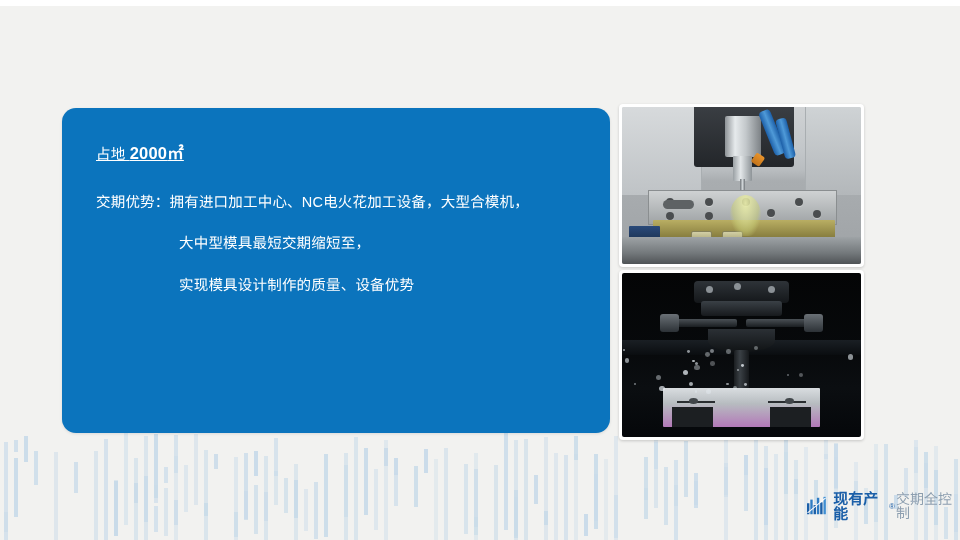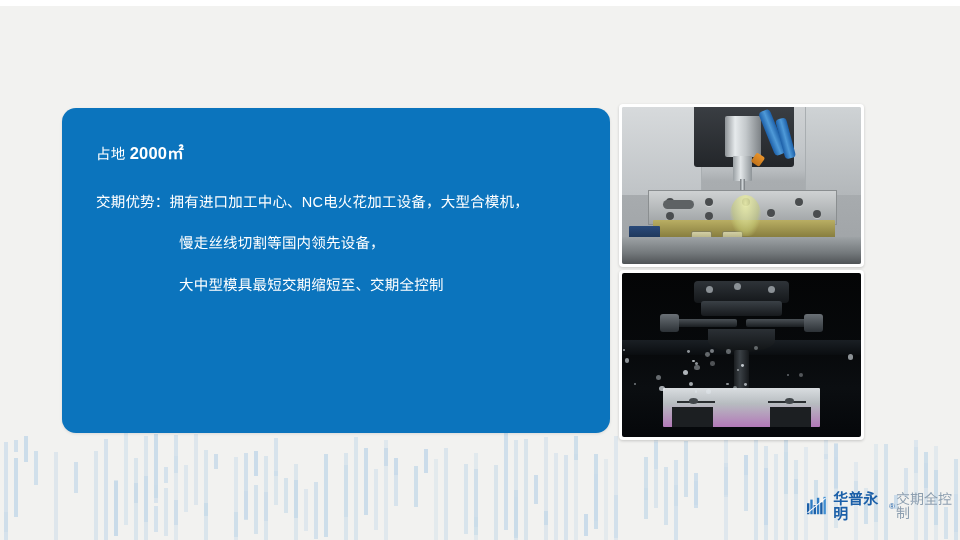--- a/index.html
+++ b/index.html
@@ -80,21 +80,21 @@
     top: 26px;
     right: 18px;
   }
   .info-line {
     color: #ffffff;
     font-size: 14.5px;
     line-height: 1.4;
     white-space: nowrap;
     letter-spacing: 0.2px;
   }
-  .info-line.l1 { margin-top: 8px; }
+  .info-line.l1 { margin-top: 8px; text-decoration: underline; }
   .info-line.l2 { margin-top: 27px; }
   .info-line.l3 { margin-top: 27px; }
   .info-line.l4 { margin-top: 21px; padding-left: 83px; }
   .info-line.l5 { margin-top: 21px; padding-left: 83px; }
   .info-line.l6 { margin-top: 27px; }
   .info-line .strong {
     font-weight: bold;
     font-size: 16.5px;
   }
 
@@ -453,25 +453,25 @@
       <div class="info-line l1">
         <span>占地 </span><span class="strong">2000</span><span class="strong">㎡</span>
       </div>
 
 
       <div class="info-line l3">
         <span>交期优势：拥有进口加工中心、NC电火花加工设备，大型合模机，</span>
       </div>
 
       <div class="info-line l4">
-        <span>慢走丝线切割等国内领先设备，</span>
+        <span>大中型模具最短交期缩短至，</span>
       </div>
 
       <div class="info-line l5">
-        <span>大中型模具最短交期缩短至、交期全控制</span>
+        <span>实现模具设计制作的质量、设备优势</span>
       </div>
 
 
     </div>
   </div>
 
   <div class="photo-frame" id="photo-top">
     <div class="photo-inner cnc-top">
       <div class="enclosure-left"></div>
       <div class="enclosure-right"></div>
@@ -555,18 +555,18 @@
   <div id="brand-logo">
     <svg class="logo-mark" width="22" height="20" viewBox="0 0 22 20">
       <rect x="0" y="7" width="2.6" height="12" fill="#1b5fa8"></rect>
       <rect x="3.6" y="3" width="2.6" height="16" fill="#2f7cc4"></rect>
       <rect x="7.2" y="9" width="2.6" height="10" fill="#1b5fa8"></rect>
       <rect x="10.8" y="1" width="2.6" height="18" fill="#2f7cc4"></rect>
       <rect x="14.4" y="6" width="2.6" height="13" fill="#1b5fa8"></rect>
       <rect x="18" y="0" width="2.6" height="19" fill="#3f8ed2"></rect>
       <path d="M0.6 17.6 L20.4 1.2" stroke="#ffffff" stroke-width="1.1" fill="none"></path>
     </svg>
-    <span class="brand-name">华普永明</span>
+    <span class="brand-name">现有产能</span>
       <span class="brand-tm">®</span>
     <span class="brand-sub">交期全控制</span>
   </div>
 
 </div>
 
 </body></html>

